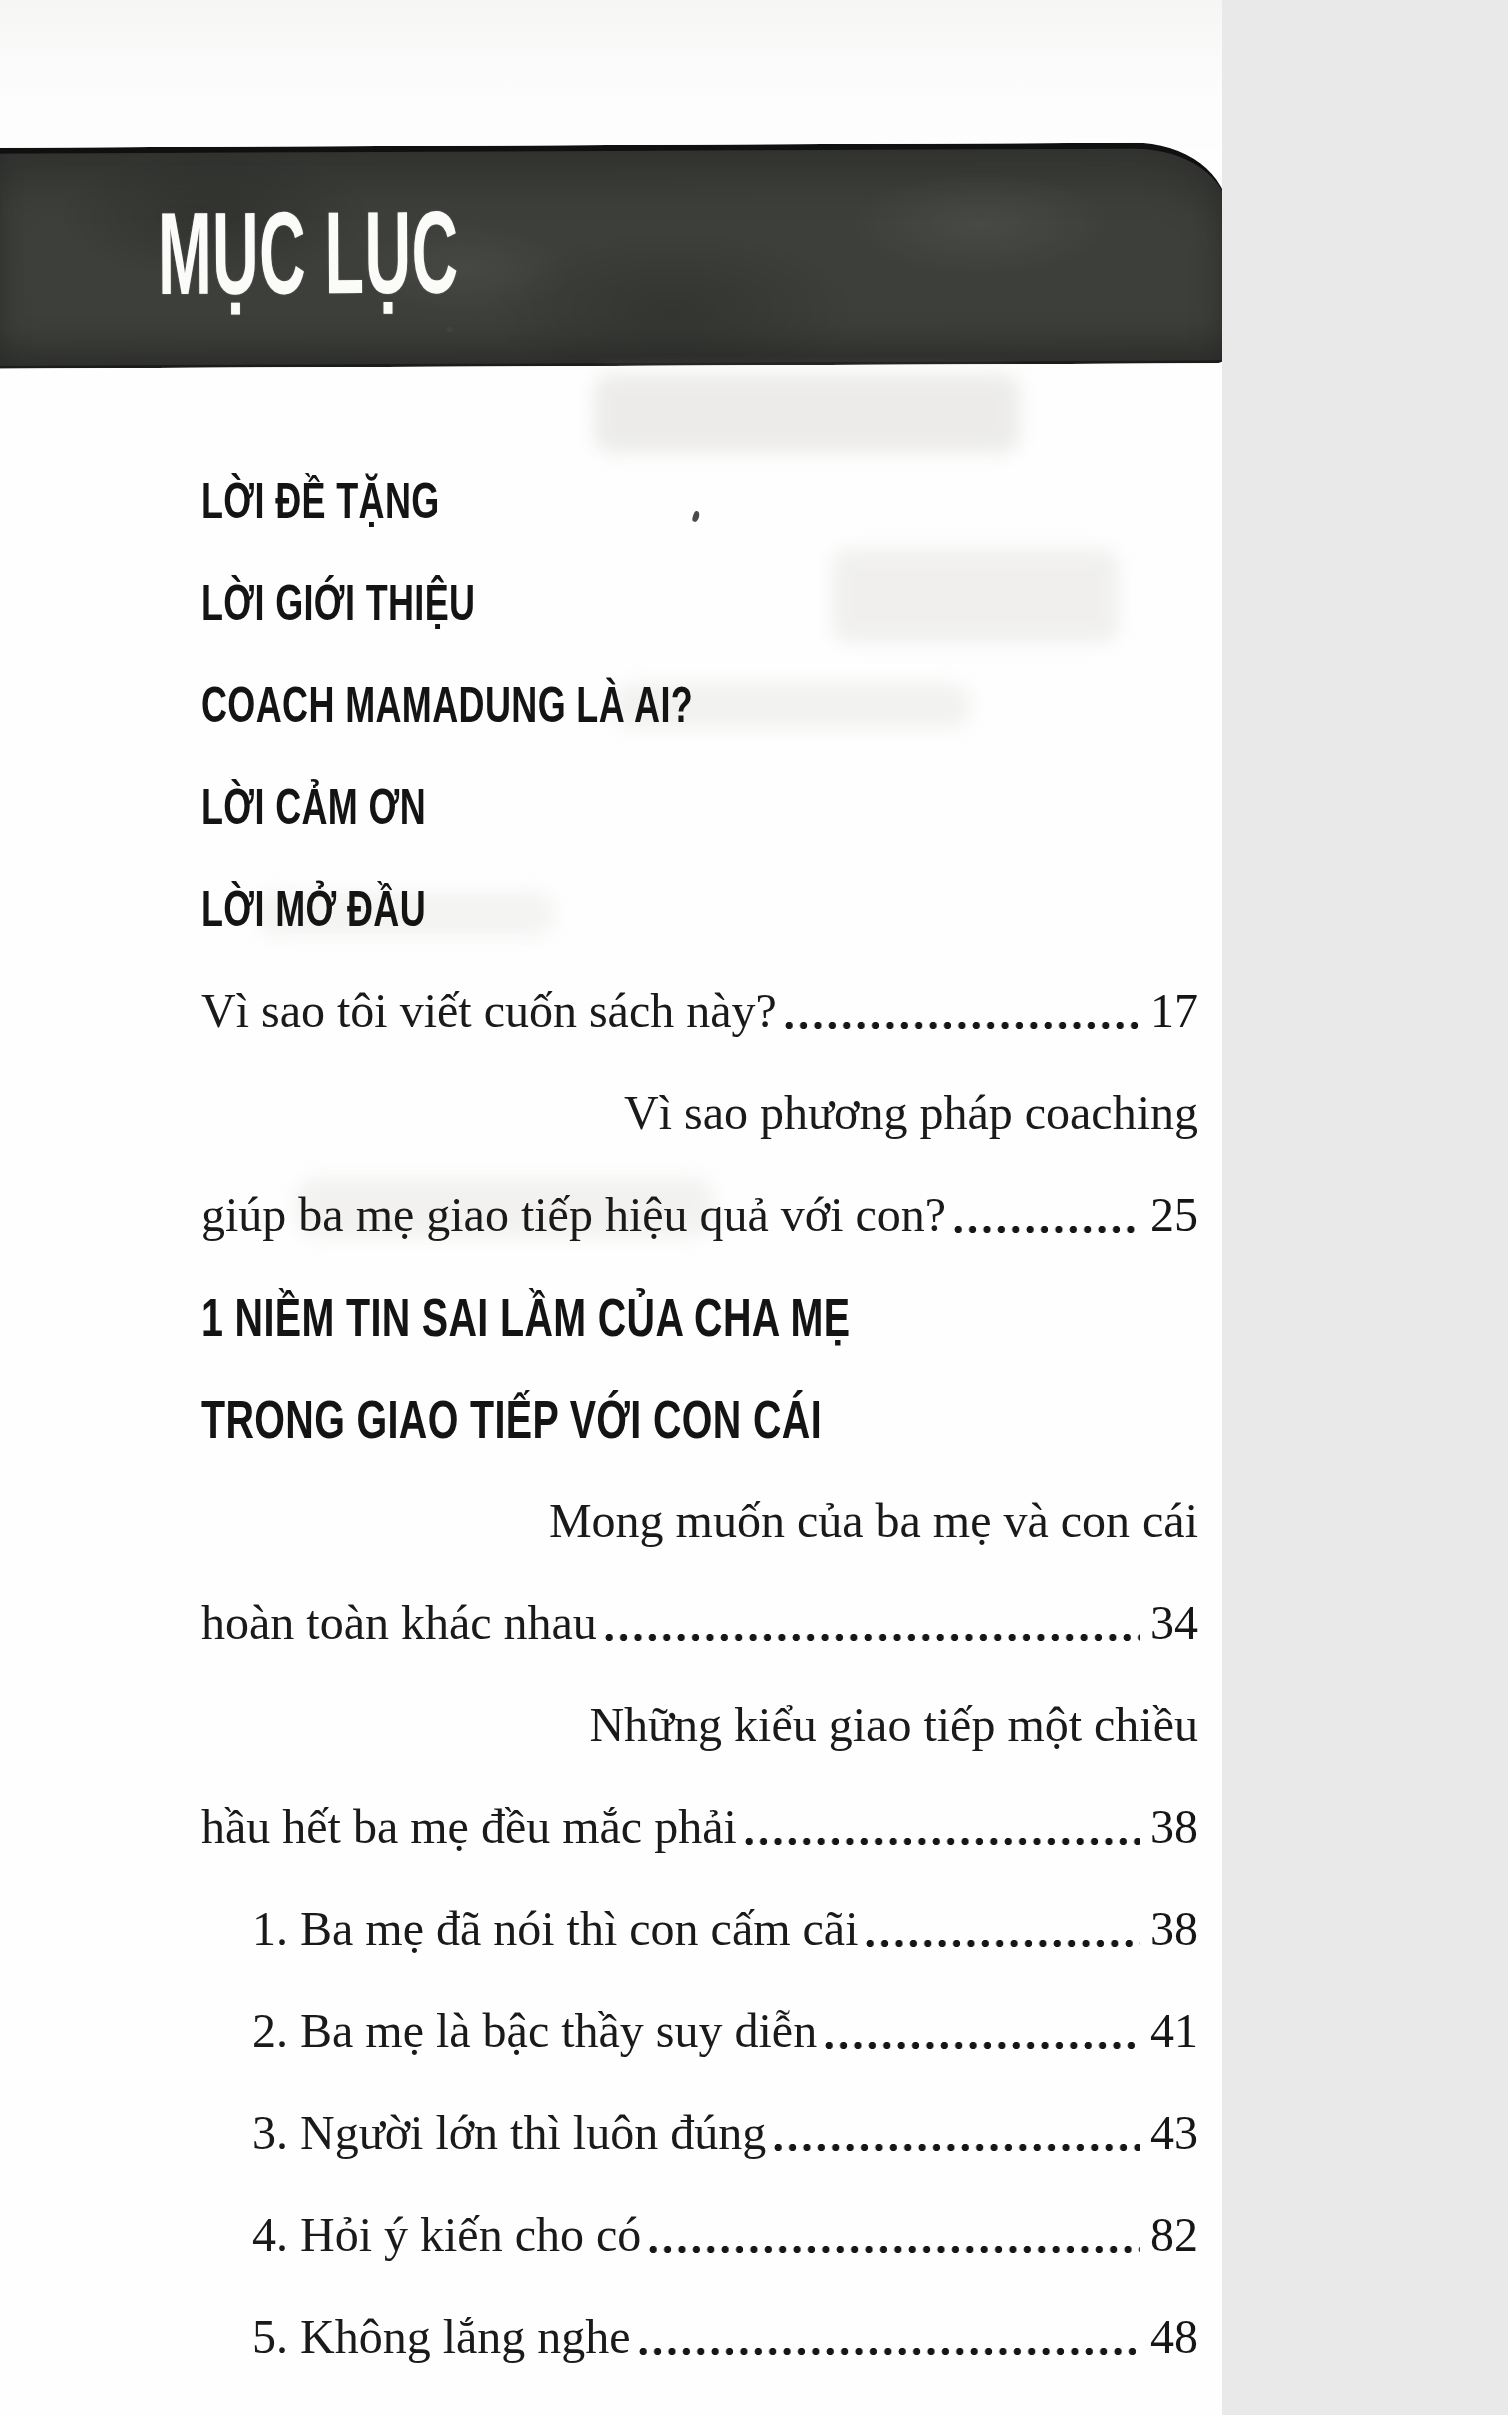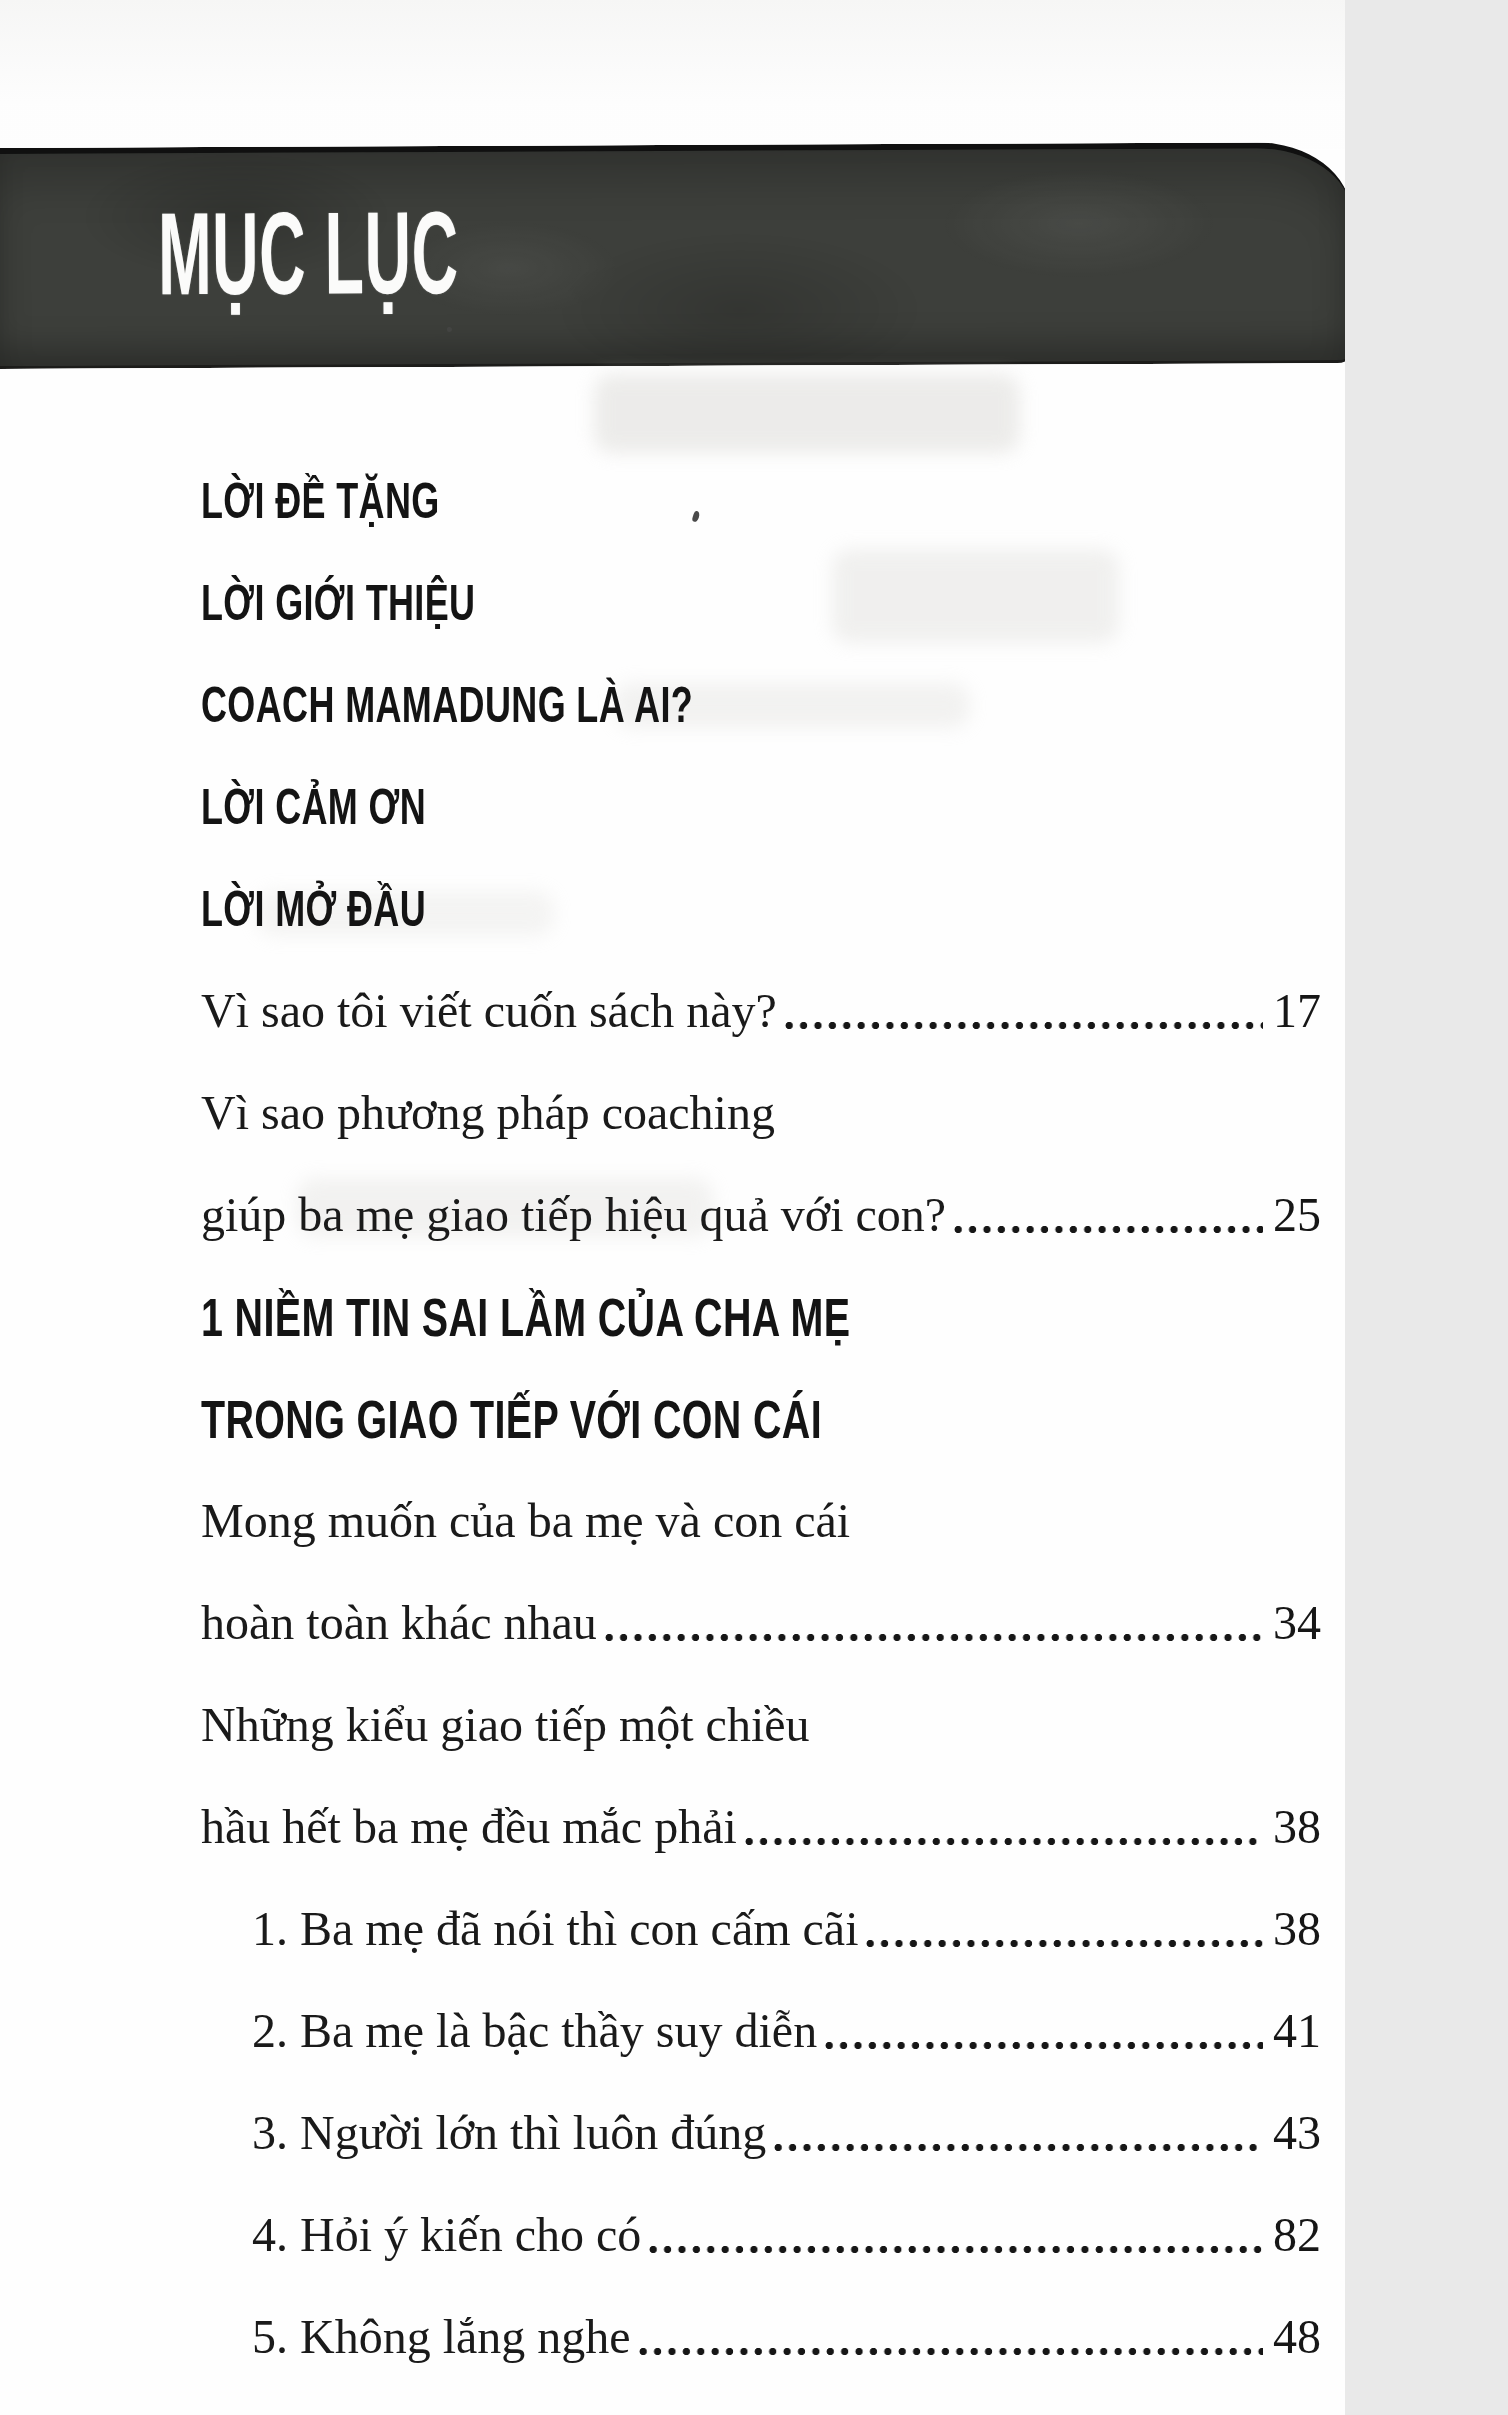--- a/index.html
+++ b/index.html
@@ -1,18 +1,18 @@
 <!DOCTYPE html>
 <html><head>
 <meta charset="utf-8">
 <style>
   html,body{margin:0;padding:0;background:#e9e9e9;}
   .page{
     position:relative;
-    width:1345px;height:2416px;
+    width:1222px;height:2416px;
     background:#fefefe;
     overflow:hidden;
     font-family:"Liberation Serif","DejaVu Serif",serif;
     color:#1a1a1a;
   }
   
   .page::before{
     content:"";position:absolute;left:0;top:0;right:0;height:149px;
     background:linear-gradient(180deg,#f4f4f3 0%,#fdfdfd 70%);
     opacity:.8;pointer-events:none;
@@ -74,21 +74,21 @@
     font-family:"Liberation Sans","DejaVu Sans",sans-serif;
     font-weight:700;
     color:#141414;
     transform:scaleX(0.72);
     transform-origin:left center;
     letter-spacing:0.5px;
   }
   .toc-row.heading .label{font-size:50px;}
   .toc-row.chapter .label{font-size:54px;transform:scaleX(0.73);}
 
-  .toc-row.entry{font-size:48px;}
+  .toc-row.entry{font-size:48px;justify-content:flex-end;}
 
   .dots{
     flex:1 1 24px;
     height:9px;
     margin:0 10px 0 8px;
     position:relative;top:3px;
     background-image:radial-gradient(circle at 4.2px 4.5px,#161616 3.3px,rgba(0,0,0,0) 4px);
     background-size:14.4px 9px;
     background-repeat:repeat-x;
     min-width:20px;

